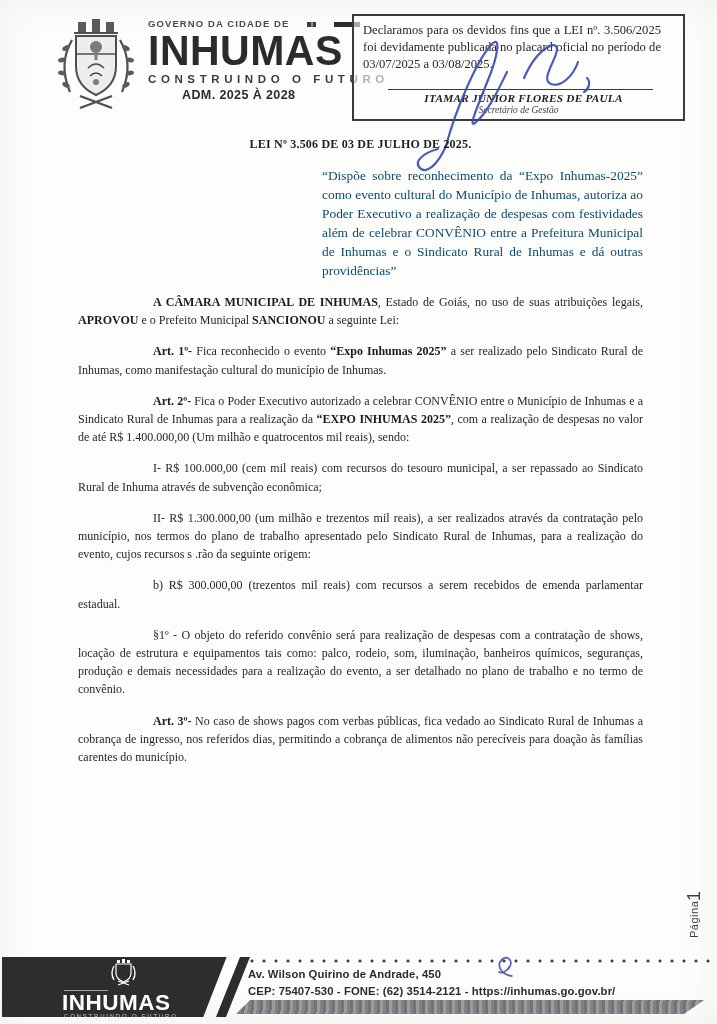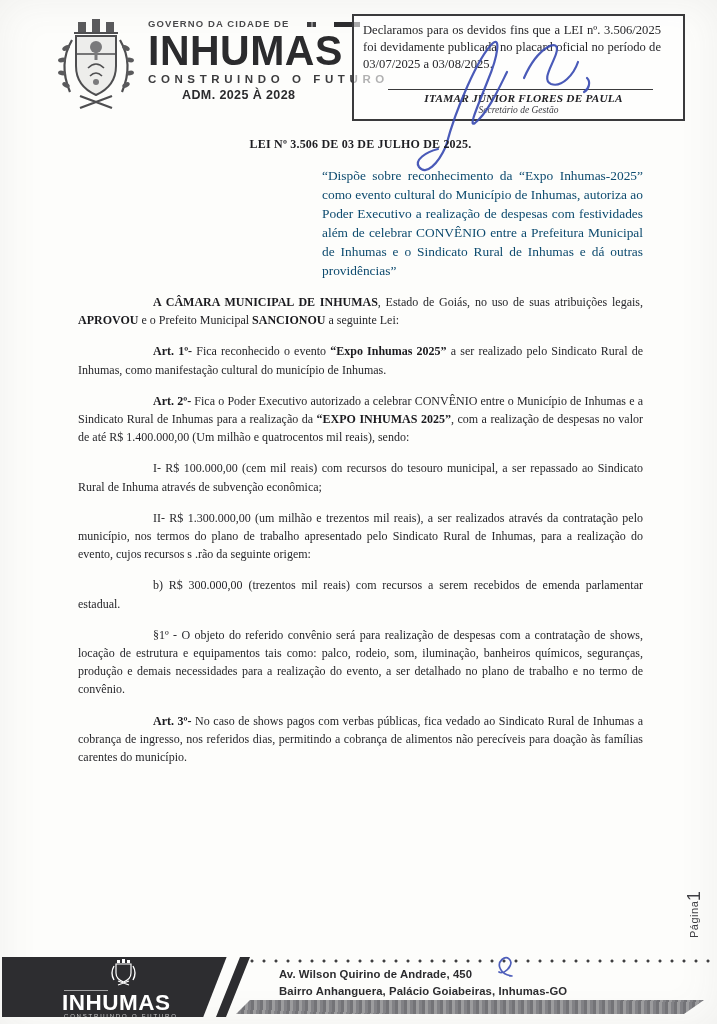--- a/index.html
+++ b/index.html
@@ -49,21 +49,21 @@
       clip-path:polygon(60% 0,85% 0,25% 100%,0 100%);}
   .ftr-crest{position:absolute;left:108px;top:7px;width:30px;height:28px;}
   .ftr-tinyline{position:absolute;left:64px;top:38px;width:44px;border-top:1px solid rgba(255,255,255,.55);}
   .ftr-city{position:absolute;left:62px;top:38px;width:140px;color:#fff;
       font-family:"Liberation Sans","DejaVu Sans",sans-serif;font-weight:900;font-size:22.5px;letter-spacing:.5px;}
   .ftr-city-sub{position:absolute;left:64px;top:61px;color:rgba(255,255,255,.72);
       font-family:"Liberation Sans","DejaVu Sans",sans-serif;font-size:6px;letter-spacing:1.8px;white-space:nowrap;}
   .ftr-dots{position:absolute;left:246px;top:6px;width:466px;height:6px;
       background-image:radial-gradient(circle,#3f3f41 1.4px,transparent 1.7px);background-size:12px 6px;background-repeat:repeat-x;}
   .ftr-addr{position:absolute;left:248px;top:14px;font-family:"Liberation Sans","DejaVu Sans",sans-serif;
-      font-size:11.3px;font-weight:bold;line-height:16.5px;color:#2c2c2f;letter-spacing:.1px;margin-left:31px;}
+      font-size:11.3px;font-weight:bold;line-height:16.5px;color:#2c2c2f;letter-spacing:.1px;}
   .ftr-graybar{position:absolute;left:236px;top:48px;width:468px;height:14px;
       background:repeating-linear-gradient(93deg,#9c9c9e 0 3px,#828286 3px 6px,#737377 6px 9px);
       clip-path:polygon(14px 0,100% 0,calc(100% - 20px) 100%,0 100%);}
   .pen-mark{position:absolute;left:492px;top:2px;width:28px;height:28px;overflow:visible;}
 </style>
 </head>
 <body>
 
 <div class="page">
 
@@ -156,21 +156,20 @@
         <path d="M6 7 Q2 14 6 21 M25 7 Q29 14 25 21" stroke-width="1.4"></path>
         <path d="M10 26 L21 22 M21 26 L10 22"></path>
       </g>
     </svg>
     <div class="ftr-tinyline"></div>
     <div class="ftr-city">INHUMAS</div>
     <div class="ftr-city-sub">CONSTRUINDO  O  FUTURO</div>
     <div class="ftr-dots"></div>
     <div class="ftr-addr">
       <div>Av. Wilson Quirino de Andrade, 450</div>
-      <div>Bairro Anhanguera, Palácio Goiabeiras, Inhumas-GO</div>
       <div>CEP: 75407-530 - FONE: (62) 3514-2121 - https://inhumas.go.gov.br/</div>
     </div>
     <div class="ftr-graybar"></div>
     <svg class="pen-mark" viewBox="0 0 28 28">
       <path d="M20 22 C 9 21, 4 11, 10 5.5 C 15 1, 21 6, 18 12 C 15.5 17, 10 20, 7 18" fill="none" stroke="#3b4db3" stroke-width="1.7" stroke-linecap="round" opacity=".9"></path>
     </svg>
   </div>
 
 </div>
 

